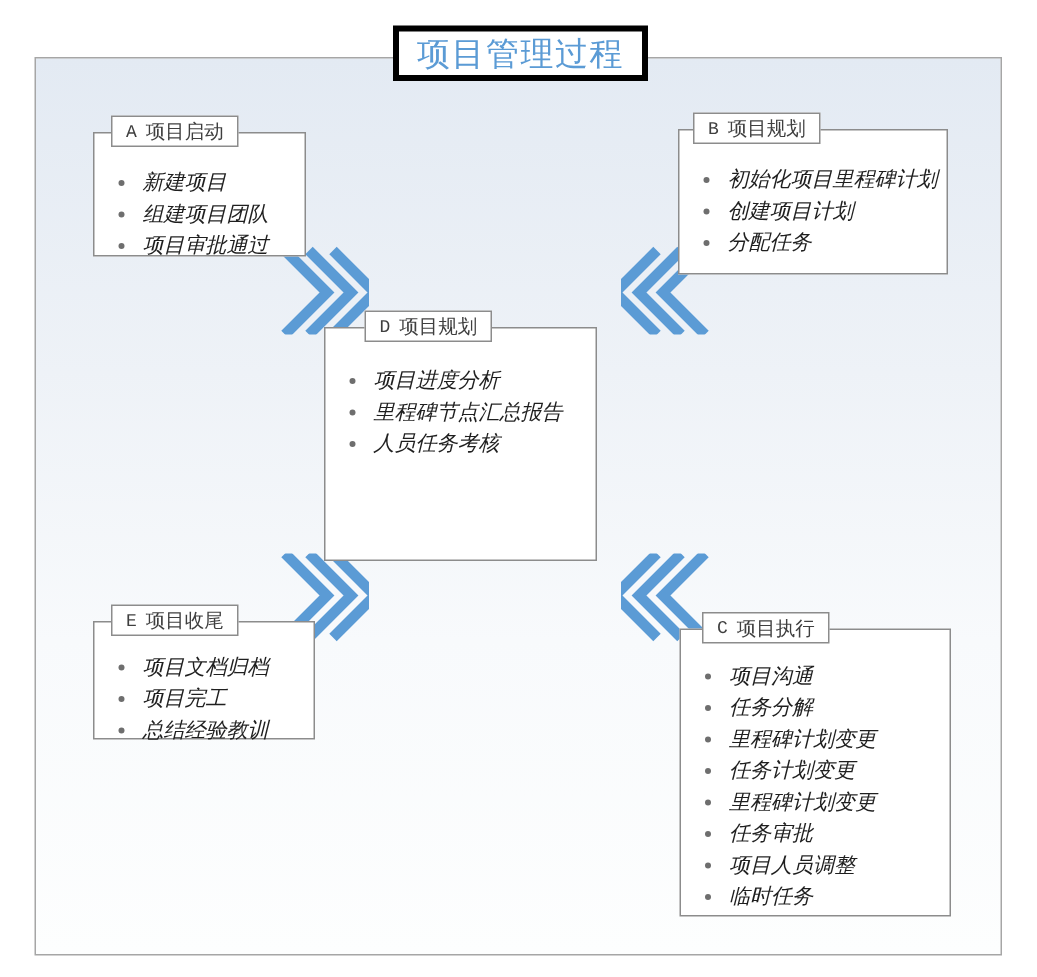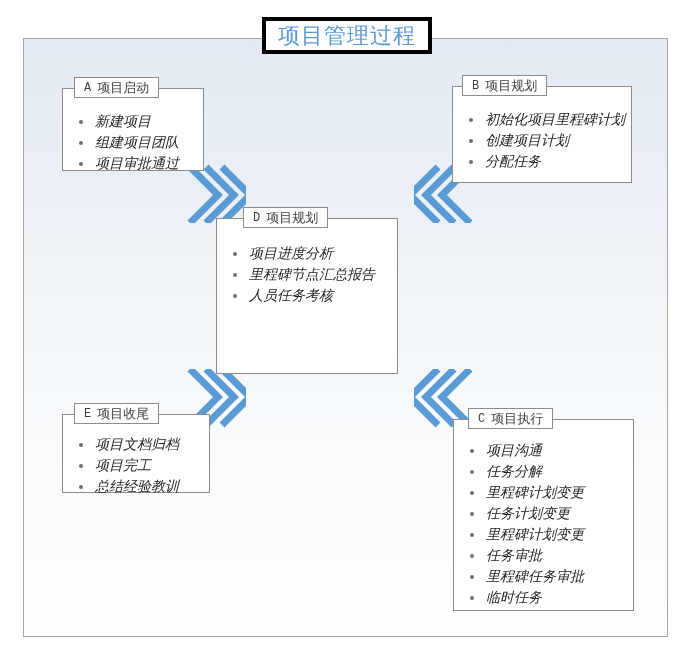--- a/index.html
+++ b/index.html
@@ -218,21 +218,21 @@
   </div>
 
   <div class="group-box" style="left:453px; top:419px; width:181px; height:192px;">
     <ul class="item-list" style="top:20px;">
       <li><span>项目沟通</span></li>
       <li><span>任务分解</span></li>
       <li><span>里程碑计划变更</span></li>
       <li><span>任务计划变更</span></li>
       <li><span>里程碑计划变更</span></li>
       <li><span>任务审批</span></li>
-      <li><span>里程碑任务审批</span></li>
+      <li><span>项目人员调整</span></li>
       <li><span>临时任务</span></li>
     </ul>
   </div>
   <div class="group-label" style="left:468px; top:408px;">
     <span class="lbl-key">C</span>
     <span>项目执行</span>
   </div>
 
   <div class="title-plate">
     <span class="title-text">项目管理过程</span>

